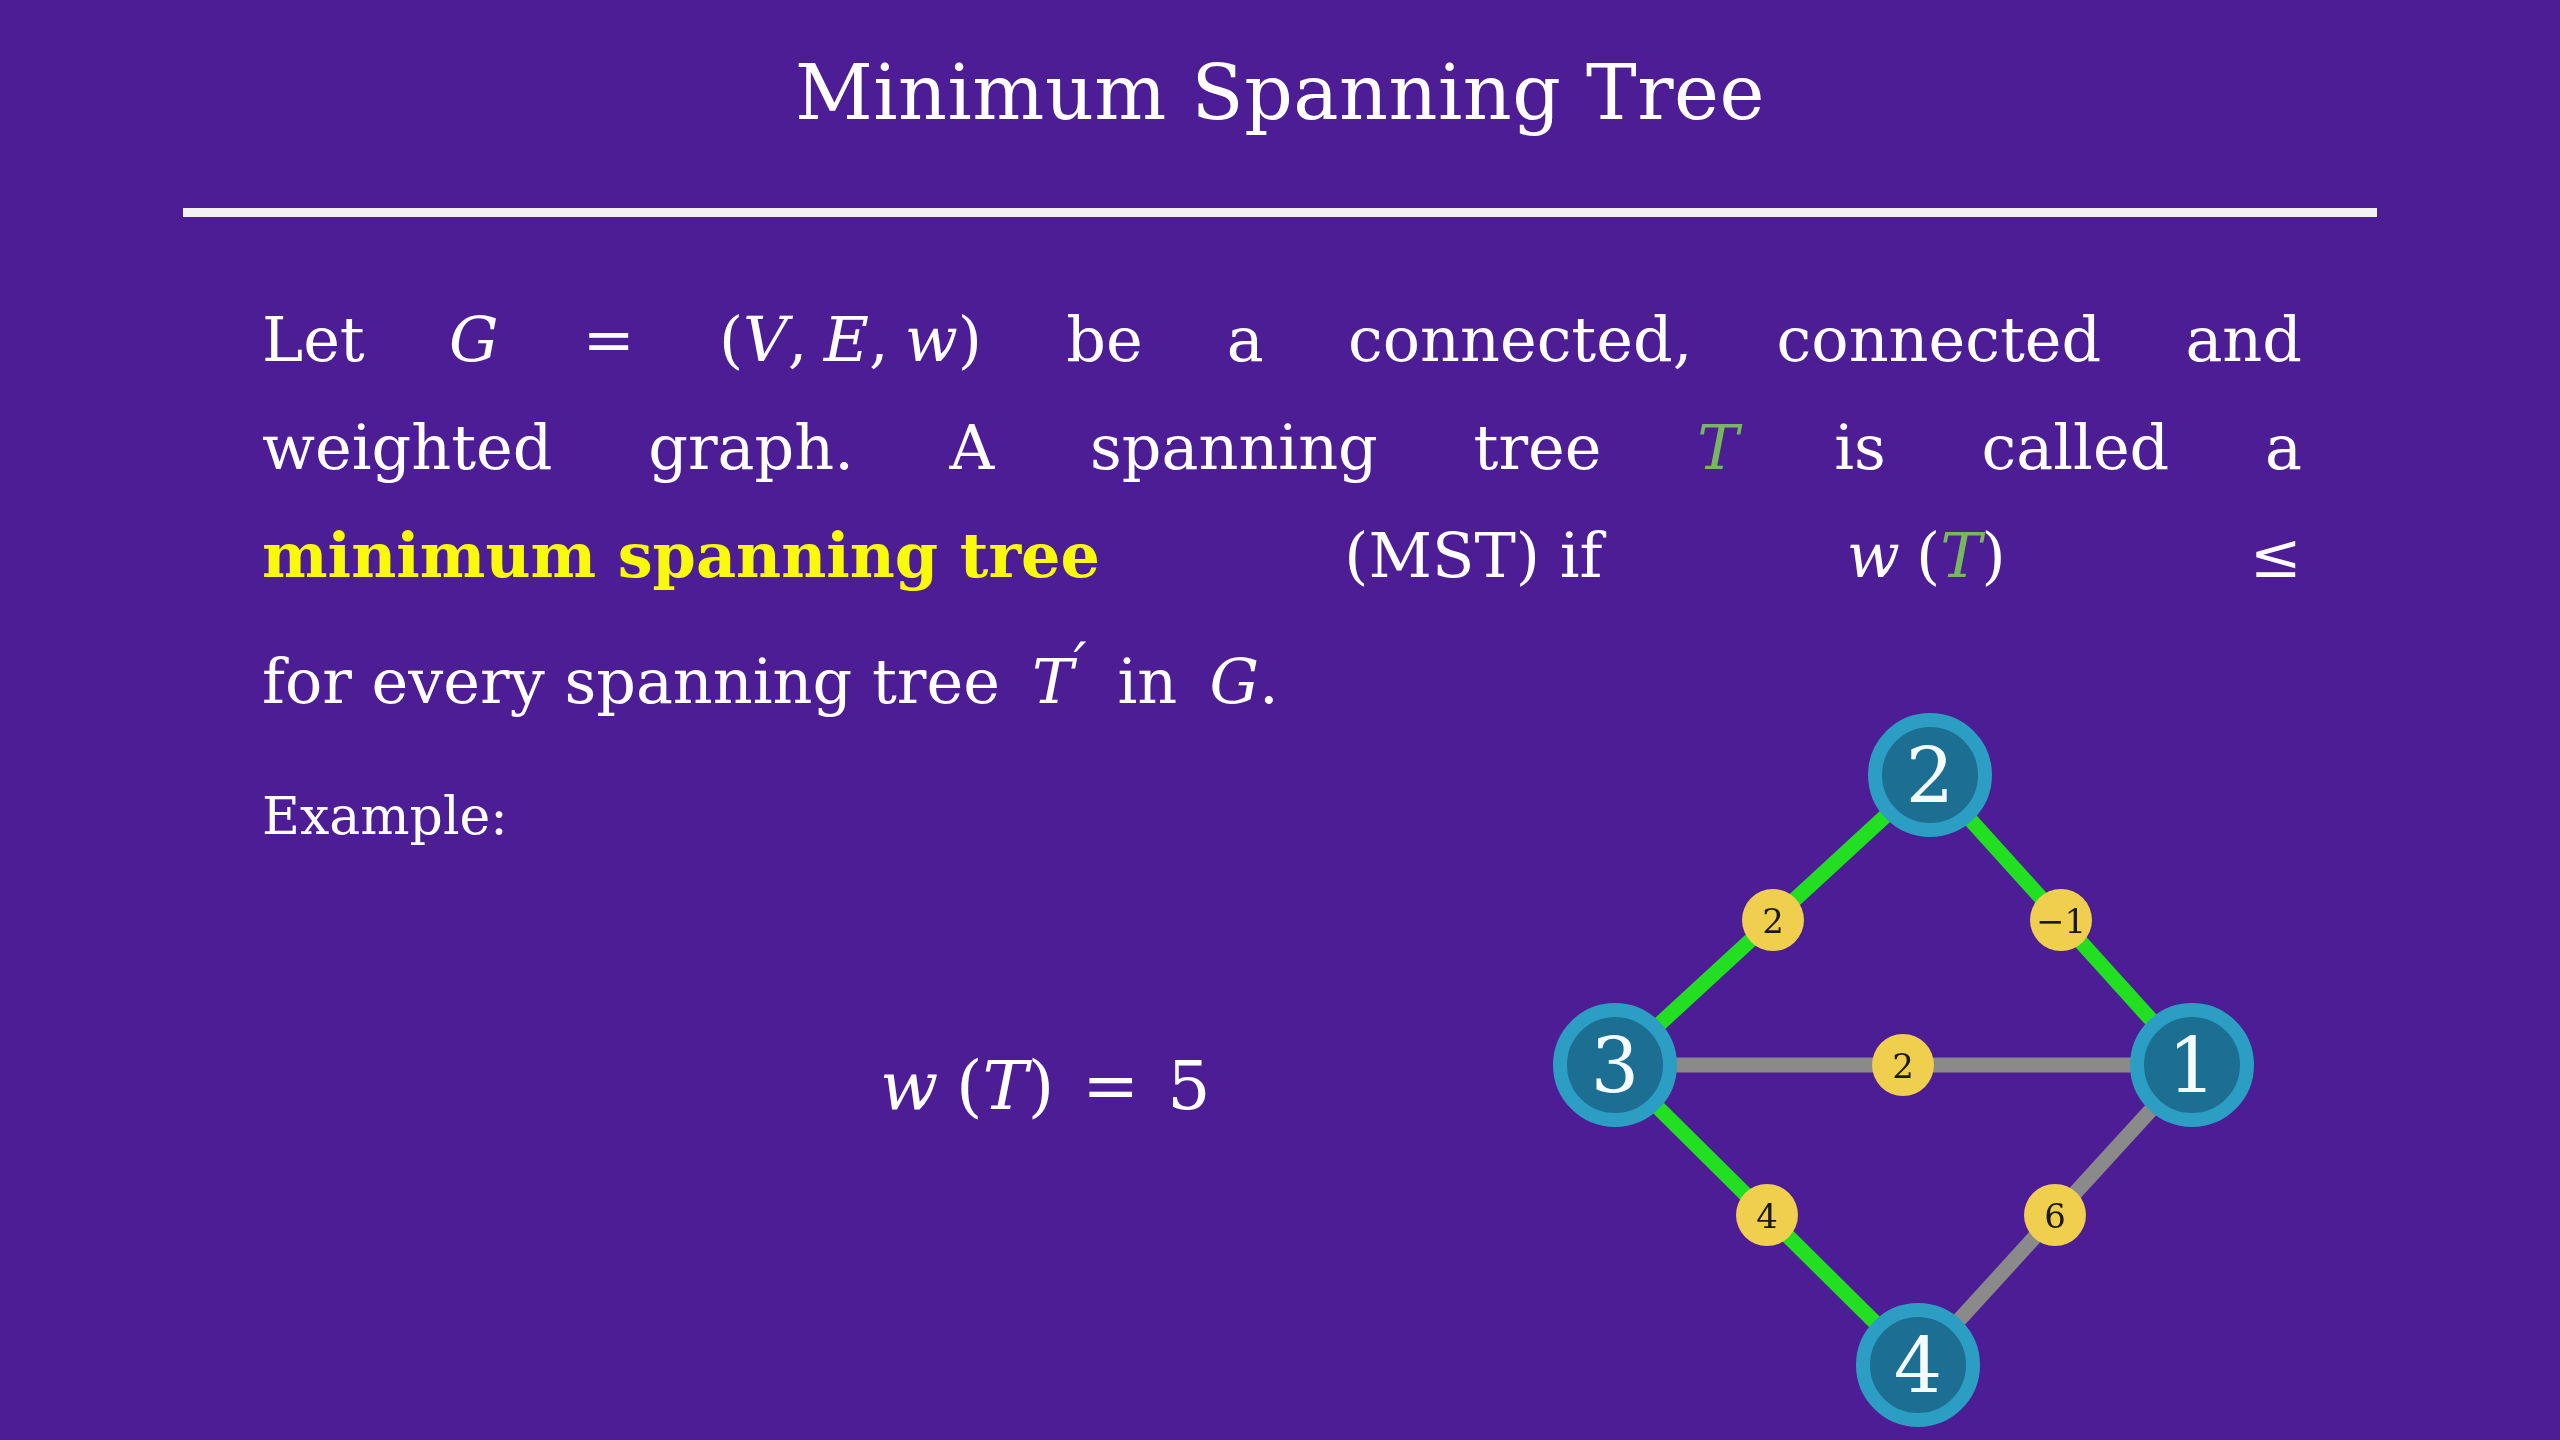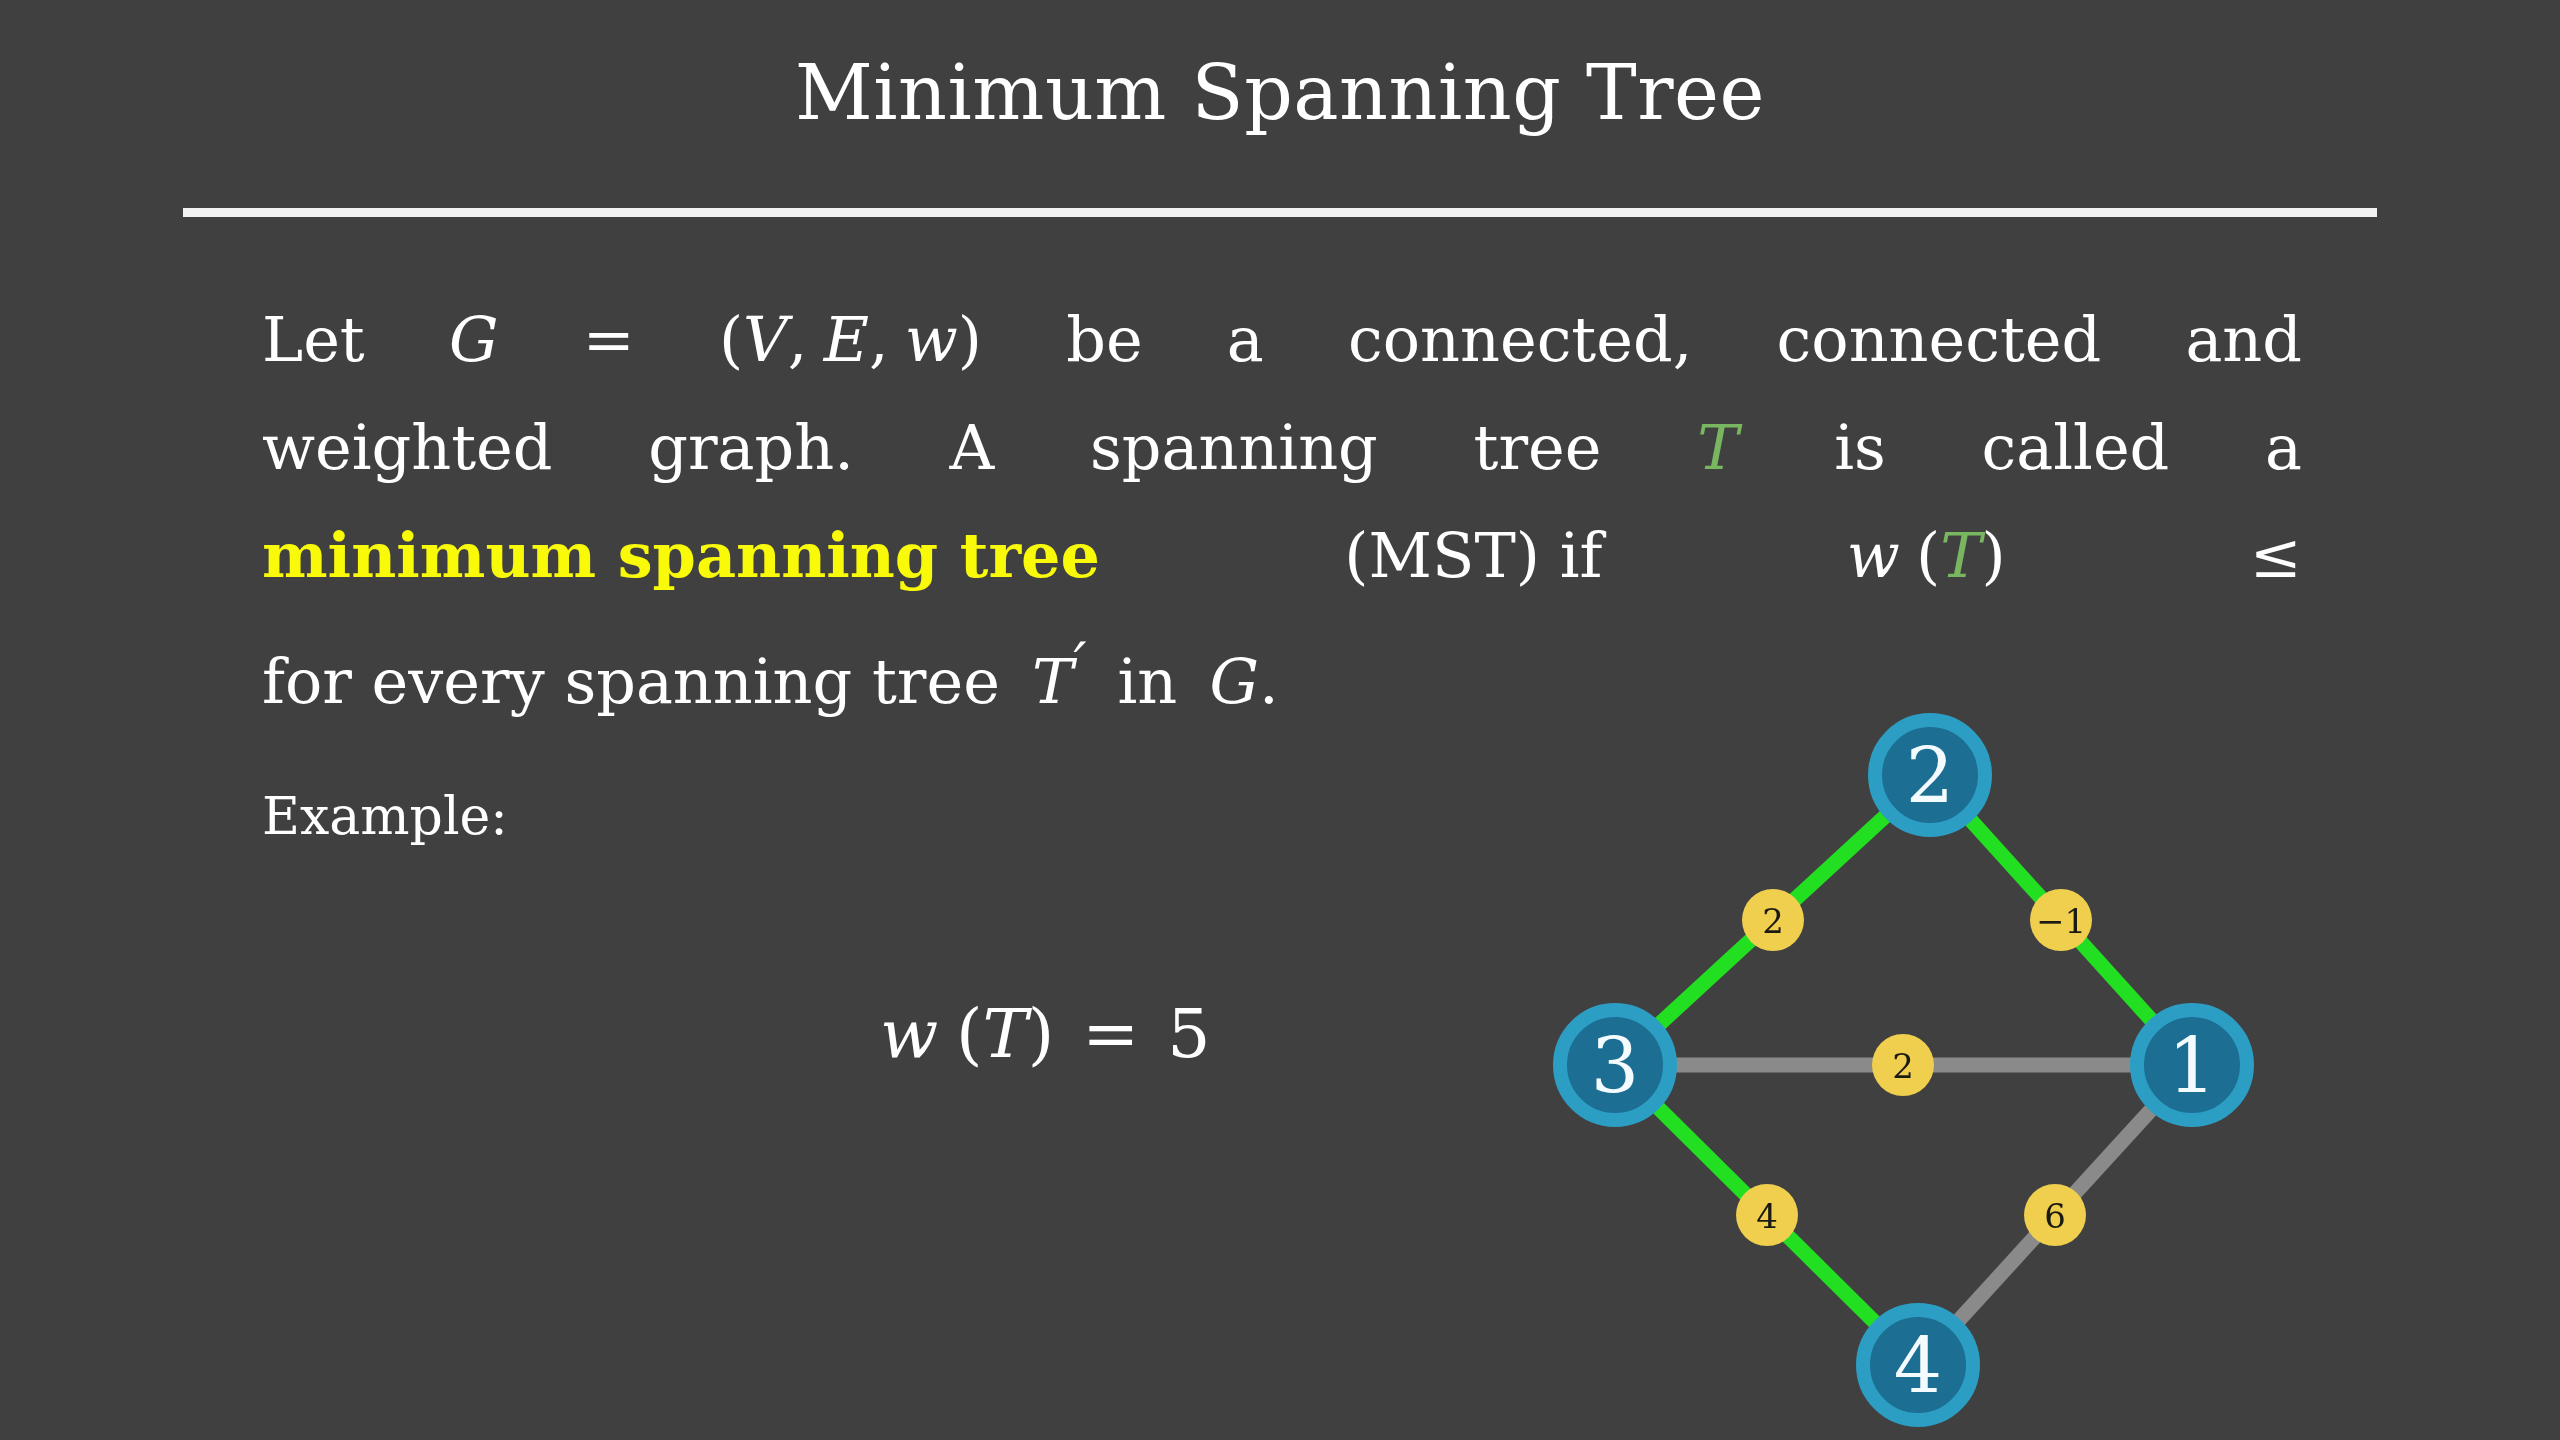--- a/index.html
+++ b/index.html
@@ -13,21 +13,21 @@
     overflow: hidden;
     font-family: "DejaVu Serif", "Liberation Serif", serif;
     color: #ffffff;
     position: relative;
   }
 
   
   #slide {
     position: absolute;
     inset: 0;
-    background: #404040;
+    background: #4c1d95;
   }
 
   
   #slide-title {
     position: absolute;
     left: 0;
     top: 48px;
     width: 2560px;
     text-align: center;
     font-size: 76px;
@@ -96,21 +96,21 @@
     top: 790px;
     font-size: 52px;
     line-height: 1;
     color: #ffffff;
   }
 
   
   #display-equation {
     position: absolute;
     left: 880px;
-    top: 1000px;
+    top: 1052px;
     font-size: 68px;
     line-height: 1;
     color: #ffffff;
     white-space: nowrap;
   }
   #display-equation .op {
     display: inline-block;
     margin: 0 28px;
     font-style: normal;
   }

